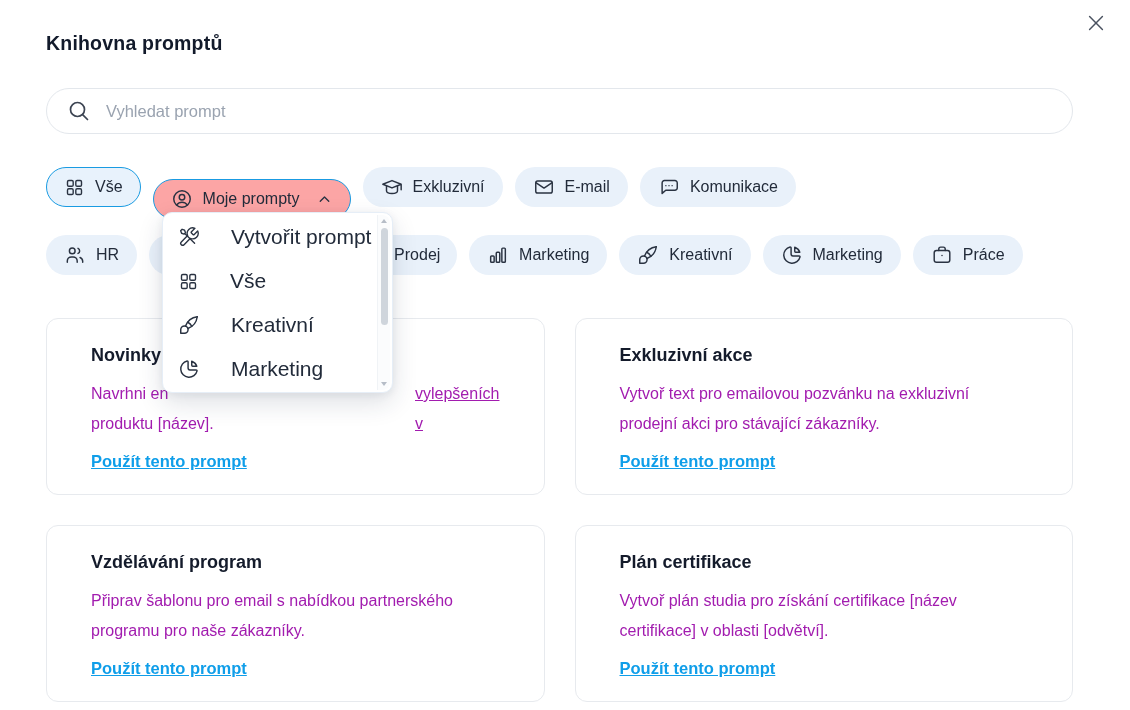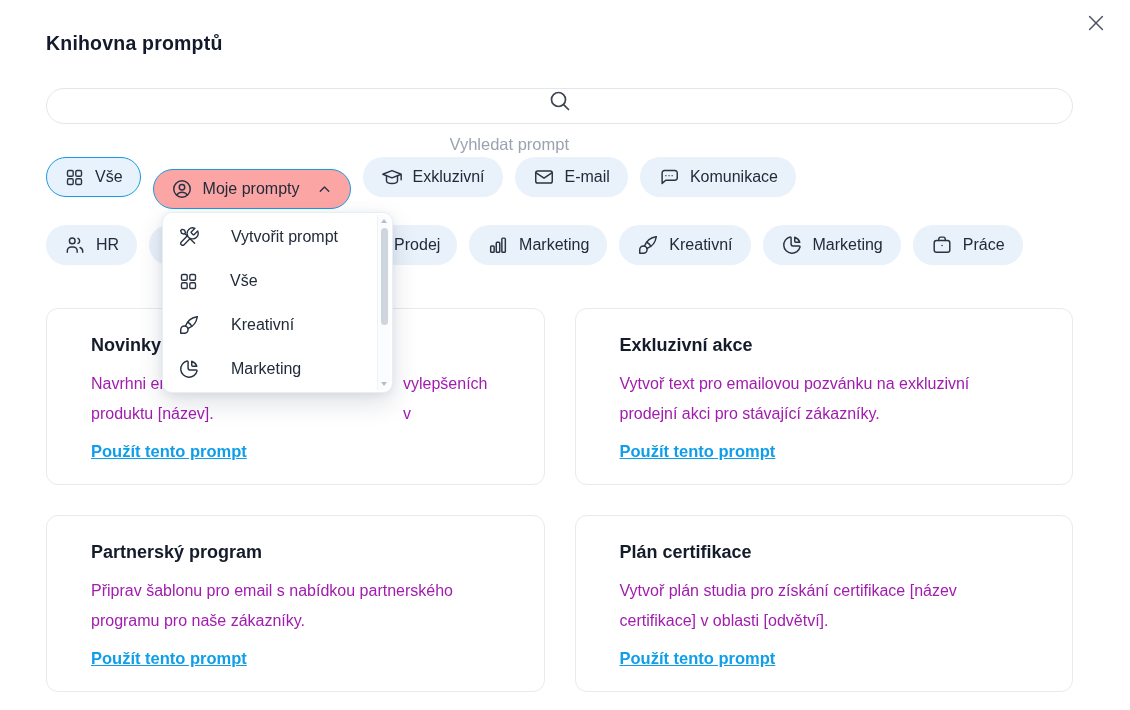--- a/index.html
+++ b/index.html
@@ -18,22 +18,22 @@
   }
 
   
   .page-title {
     margin:2px 0 0 0; font-size:19.5px; font-weight:700; color:#121a2b;
     letter-spacing:.2px;
   }
 
   
   .search-bar {
-    margin-top:33px; height:36px; border:1px solid #e3e7ec; border-radius:24px;
-    display:flex; align-items:center; padding:0 20px; gap:21px; background:#fff;flex-direction:column;
+    margin-top:33px; height:46px; border:1px solid #e3e7ec; border-radius:24px;
+    display:flex; align-items:center; padding:0 20px; gap:13px; background:#fff;
   }
   .search-bar svg { color:#3c4452; flex:none; }
   .search-input {
     flex:1; border:none; outline:none; font-size:16.5px; color:#333;
     font-family:"Liberation Sans", sans-serif; background:transparent;
   }
   .search-input::placeholder { color:#9aa3b0; }
 
   
   .chip-row { display:flex; gap:12px; margin-top:33px; }
@@ -57,32 +57,32 @@
     height:177px; border:1px solid #e7eaee; border-radius:12px;
     padding:26px 44px; background:#fff;
   }
   .card-title { margin:0; font-size:18px; font-weight:700; color:#141b2b; }
   .card-desc { margin-top:13px; font-size:16px; line-height:30px; color:#a21caf; max-width:443px; }
   .card-link {
     margin-top:13px; display:inline-block; font-size:16.5px; font-weight:700;
     color:#0f9ee9; cursor:pointer;text-decoration:underline;
   }
   .frag-line1 { position:relative; height:30px; }
-  .frag-seg2 { position:absolute; left:312px; top:0; }
+  .frag-seg2 { position:absolute; left:324px; top:0;text-decoration:underline; }
 
   
   .dropdown {
     position:absolute; left:162px; top:212px; width:231px; height:181px;
     background:#fff; border:1px solid #e6eef7; border-radius:10px; z-index:10;
     box-shadow:0 10px 26px rgba(25,40,70,.14), 0 2px 8px rgba(25,40,70,.07);
     padding:2px 15px 2px 0; overflow:hidden;
   }
   .dd-item {
     height:44px; display:flex; align-items:center; gap:31px;
-    padding-left:15px; font-size:16px; color:#222b3a; cursor:pointer;
+    padding-left:15px; font-size:21px; color:#222b3a; cursor:pointer;
   }
   .dd-item svg { color:#2a3342; flex:none; }
   .dd-scrollbar {
     position:absolute; top:2px; right:2px; bottom:2px; width:13px;
     background:#fbfcfd; border-left:1px solid #f0f3f6; border-radius:0 8px 8px 0;
   }
   .dd-thumb {
     position:absolute; top:13px; left:3px; width:7px; height:97px;
     border-radius:4px; background:#cfd5dc; cursor:pointer;
   }
@@ -218,21 +218,21 @@
         <div>produktu [název].</div>
       </div>
       <span class="card-link">Použít tento prompt</span>
     </div>
     <div class="card">
       <h3 class="card-title">Exkluzivní akce</h3>
       <div class="card-desc">Vytvoř text pro emailovou pozvánku na exkluzivní prodejní akci pro stávající zákazníky.</div>
       <span class="card-link">Použít tento prompt</span>
     </div>
     <div class="card">
-      <h3 class="card-title">Partnerský program</h3>
+      <h3 class="card-title">Vzdělávání program</h3>
       <div class="card-desc">Připrav šablonu pro email s nabídkou partnerského programu pro naše zákazníky.</div>
       <span class="card-link">Použít tento prompt</span>
     </div>
     <div class="card">
       <h3 class="card-title">Plán certifikace</h3>
       <div class="card-desc">Vytvoř plán studia pro získání certifikace [název certifikace] v oblasti [odvětví].</div>
       <span class="card-link">Použít tento prompt</span>
     </div>
   </div>
 

